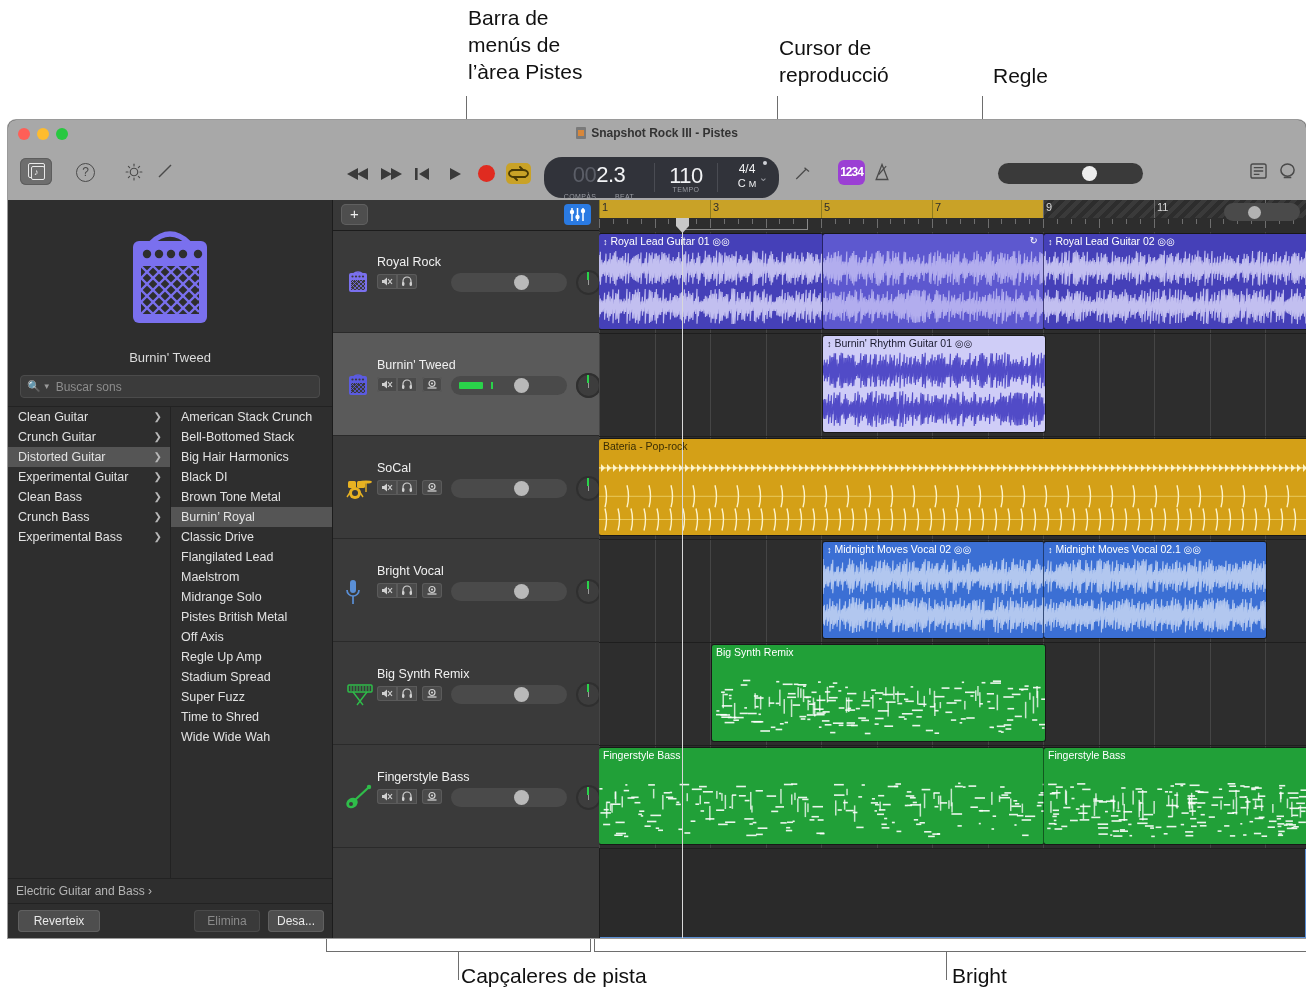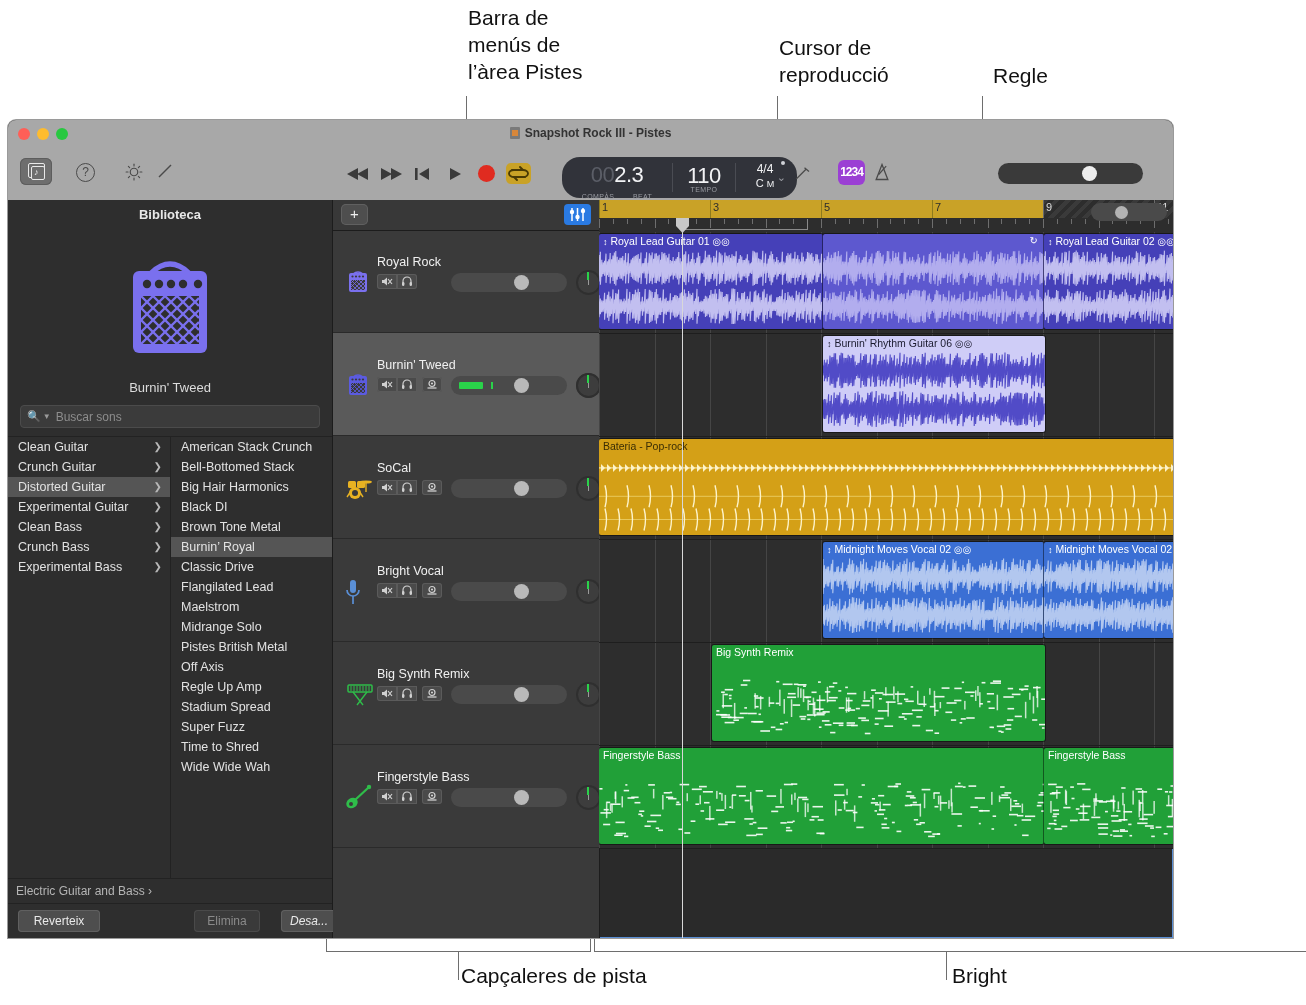--- a/index.html
+++ b/index.html
@@ -7,21 +7,21 @@
     width:1306px;height:1005px;background:#ffffff;
     font-family:"Liberation Sans","DejaVu Sans",sans-serif;
     overflow:hidden;position:relative;
   }
   
   .callout{position:absolute;color:#111;font-size:21px;line-height:27px;white-space:pre-line;}
   .leader{position:absolute;background:#6e6e6e;width:1px;}
   .leader-h{position:absolute;background:#6e6e6e;height:1px;}
 
   
-  #window{position:absolute;left:8px;top:120px;width:1165px;height:818px;
+  #window{position:absolute;left:8px;top:120px;width:1298px;height:818px;
     background:#2a2a2a;border-radius:8px 8px 0 0;overflow:hidden;
     box-shadow:0 0 0 1px #9a9a9a;}
 
   
   #titlebar{height:80px;background:#a8a8a8;position:relative;}
   .traffic{position:absolute;top:8px;width:12px;height:12px;border-radius:50%;}
   .tl-red{left:10px;background:#ff5f57;}
   .tl-yellow{left:29px;background:#febc2e;}
   .tl-green{left:48px;background:#28c840;}
   #wintitle{position:absolute;left:0;right:0;top:6px;text-align:center;
@@ -43,21 +43,21 @@
   .sun{position:absolute;left:117px;top:9px;width:18px;height:18px;}
   .pencil{position:absolute;left:148px;top:8px;width:18px;height:18px;}
 
   .transport{position:absolute;top:10px;}
   .tpico{fill:#3a3a3a;}
   .recbtn{position:absolute;left:470px;top:11px;width:17px;height:17px;border-radius:50%;background:#e02b20;}
   .cyclebtn{position:absolute;left:498px;top:9px;width:25px;height:21px;border-radius:5px;background:#c9a227;}
 
   
   #lcd{position:absolute;left:536px;top:3px;width:235px;height:41px;background:#31333a;border-radius:18px;
-    display:flex;align-items:stretch;margin-left:18px;}
+    display:flex;align-items:stretch;}
   #lcd .cell{position:relative;flex:0 0 auto;}
   #lcd .sep{width:1px;background:#4a4c53;margin:6px 0;}
   .lcd-main{font-size:22px;color:#f2f3f5;letter-spacing:-0.5px;}
   .lcd-dim{color:#5b5e67;}
   .lcd-sub{font-size:7px;color:#9a9ca3;letter-spacing:.4px;}
 
   .sig-cell{width:58px;text-align:center;position:relative;}
   .sig-top{font-size:12px;color:#f2f3f5;margin-top:5px;}
   .sig-bot{font-size:11px;color:#f2f3f5;margin-top:1px;}
   .sig-dot{position:absolute;right:9px;top:4px;width:4px;height:4px;border-radius:50%;background:#cfd1d6;}
@@ -94,21 +94,21 @@
   .libitem{height:20px;line-height:20px;font-size:12.5px;color:#e2e2e2;padding-left:10px;
     display:flex;align-items:center;justify-content:space-between;padding-right:8px;}
   .libitem.sel{background:#555555;}
   .libitem .arr{color:#b9b9b9;font-size:10px;}
   #libpath{height:24px;line-height:24px;font-size:12px;color:#b5b5b5;padding-left:8px;border-top:1px solid #222;}
   #libbtns{height:34px;border-top:1px solid #222;position:relative;}
   .lbtn{position:absolute;top:6px;height:22px;border-radius:4px;background:#4e4e4e;color:#e9e9e9;
     font-size:12px;line-height:22px;text-align:center;box-shadow:inset 0 0 0 1px #606060;}
   #btn-rev{left:10px;width:82px;}
   #btn-del{left:186px;width:66px;background:#3a3a3a;color:#8a8a8a;box-shadow:inset 0 0 0 1px #4a4a4a;}
-  #btn-save{left:273px;width:56px;font-style:italic;}
+  #btn-save{left:260px;width:56px;}
 
   
   #tracksarea{flex:1;position:relative;background:#2a2a2a;
     box-shadow:inset 0 0 0 1px #5a8fd6;}
   #theaders{position:absolute;left:0;top:0;width:266px;bottom:0;background:#3a3a3a;
     border-right:1px solid #1c1c1c;}
   #tmenubar{height:30px;background:#383838;position:relative;border-bottom:1px solid #1c1c1c;}
   #addtrack{position:absolute;left:8px;top:4px;width:27px;height:21px;border-radius:5px;background:#4e4e4e;
     box-shadow:inset 0 0 0 1px #606060;color:#eee;font-size:15px;text-align:center;line-height:20px;}
   #mixbtn{position:absolute;right:8px;top:4px;width:27px;height:21px;border-radius:4px;background:#2a7ae2;}
@@ -286,21 +286,20 @@
       <svg class="loopbtn" viewBox="0 0 18 18">
         <ellipse cx="9" cy="8" rx="7" ry="6.5" fill="none" stroke="#4a4a4a" stroke-width="1.6"></ellipse>
         <line x1="5" y1="16" x2="13" y2="16" stroke="#4a4a4a" stroke-width="1.6"></line>
       </svg>
     </div>
   </div>
 
   <div id="body">
 
     <div id="library">
-      <div id="libheader">Biblioteca</div>
       <div id="libart">
         <svg width="102" height="108" viewBox="0 0 102 108">
           <path d="M32 22 q19 -18 38 0" fill="none" stroke="#7a70ee" stroke-width="5"></path>
           <rect x="14" y="20" width="74" height="82" rx="6" fill="#7a70ee"></rect>
           <circle cx="28" cy="33" r="4.2" fill="#2e2e2e"></circle>
             <circle cx="40" cy="33" r="4.2" fill="#2e2e2e"></circle>
           <circle cx="52" cy="33" r="4.2" fill="#2e2e2e"></circle>
             <circle cx="64" cy="33" r="4.2" fill="#2e2e2e"></circle>
           <circle cx="79" cy="33" r="4.2" fill="#2e2e2e"></circle>
           <rect x="22" y="45" width="58" height="48" fill="#2e2e2e"></rect>
@@ -885,21 +884,21 @@
                 </svg></div>
             </div>
             <div class="region" style="left: 445px; width: 266px; top: 2px; height: 95px; background: rgb(69, 64, 184);">
               <div class="rname" style="color:#ffffff;"><span style="font-size:9px;">↕</span> <span>Royal Lead Guitar 02</span> <span style="font-size:10px;">◎◎</span></div>
               <div class="rwave"><svg width="266" height="81" viewBox="0 0 266 81" preserveAspectRatio="none">
                   <path d="M0 20.25 L0 8.117802083333334 L0 32.38219791666667 L1.4 3.1828697916666684 L1.4 37.31713020833333 L2.8 12.152625 L2.8 28.347375 L4.199999999999999 15.515817708333334 L4.199999999999999 24.984182291666666 L5.6 9.106197916666668 L5.6 31.393802083333334 L7 14.497515625 L7 26.002484375 L8.4 13.663520833333333 L8.4 26.836479166666667 L9.8 8.377963541666666 L9.8 32.12203645833333 L11.200000000000001 3.879593749999998 L11.200000000000001 36.62040625 L12.600000000000001 10.357161458333334 L12.600000000000001 30.142838541666666 L14.000000000000002 8.794416666666667 L14.000000000000002 31.705583333333333 L15.400000000000002 14.825109375 L15.400000000000002 25.674890625 L16.8 13.392989583333334 L16.8 27.107010416666668 L18.2 4.786807291666667 L18.2 35.71319270833333 L19.599999999999998 15.0353125 L19.599999999999998 25.4646875 L20.999999999999996 3.837255208333332 L20.999999999999996 36.66274479166667 L22.399999999999995 4.151385416666667 L22.399999999999995 36.34861458333333 L23.799999999999994 12.306453125 L23.799999999999994 28.193546875 L25.199999999999992 2.851208333333336 L25.199999999999992 37.64879166666667 L26.59999999999999 14.684401041666666 L26.59999999999999 25.815598958333332 L27.99999999999999 14.43478125 L27.99999999999999 26.06521875 L29.399999999999988 4.866098958333334 L29.399999999999988 35.63390104166667 L30.799999999999986 4.087104166666666 L30.799999999999986 36.41289583333334 L32.19999999999999 2.4865468749999984 L32.19999999999999 38.013453125 L33.59999999999999 4.313177083333333 L33.59999999999999 36.18682291666667 L34.999999999999986 6.885744791666667 L34.999999999999986 33.61425520833333 L36.399999999999984 10.988000000000001 L36.399999999999984 29.512 L37.79999999999998 8.988692708333332 L37.79999999999998 31.511307291666668 L39.19999999999998 4.146572916666667 L39.19999999999998 36.35342708333333 L40.59999999999998 7.640390625 L40.59999999999998 32.859609375 L41.99999999999998 13.323895833333333 L41.99999999999998 27.17610416666667 L43.39999999999998 3.665838541666666 L43.39999999999998 36.834161458333334 L44.799999999999976 13.604968750000001 L44.799999999999976 26.89503125 L46.199999999999974 11.750036458333334 L46.199999999999974 28.749963541666666 L47.59999999999997 13.239791666666665 L47.59999999999997 27.260208333333335 L48.99999999999997 9.947984375 L48.99999999999997 30.552015625 L50.39999999999997 12.063364583333334 L50.39999999999997 28.436635416666668 L51.79999999999997 13.934682291666668 L51.79999999999997 26.565317708333332 L53.19999999999997 4.4656875 L53.19999999999997 36.0343125 L54.599999999999966 8.695130208333332 L54.599999999999966 31.80486979166667 L55.999999999999964 13.546760416666668 L55.999999999999964 26.953239583333332 L57.39999999999996 4.954328125000002 L57.39999999999996 35.545671875 L58.79999999999996 9.441583333333332 L58.79999999999996 31.058416666666666 L60.19999999999996 6.507276041666666 L60.19999999999996 33.992723958333336 L61.59999999999996 5.8451562500000005 L61.59999999999996 34.65484375 L62.99999999999996 8.733973958333333 L62.99999999999996 31.766026041666667 L64.39999999999996 13.977479166666667 L64.39999999999996 26.52252083333333 L65.79999999999997 14.934421874999998 L65.79999999999997 25.565578125000002 L67.19999999999997 14.368552083333334 L67.19999999999997 26.131447916666666 L68.59999999999998 3.6586197916666663 L68.59999999999998 36.841380208333334 L69.99999999999999 13.288374999999998 L69.99999999999999 27.211625 L71.39999999999999 7.411567708333333 L71.39999999999999 33.08843229166666 L72.8 10.076947916666668 L72.8 30.42305208333333 L74.2 8.703265625 L74.2 31.796734375 L75.60000000000001 9.024270833333333 L75.60000000000001 31.475729166666667 L77.00000000000001 14.298713541666665 L77.00000000000001 26.201286458333335 L78.40000000000002 8.97534375 L78.40000000000002 31.52465625 L79.80000000000003 13.637911458333333 L79.80000000000003 26.862088541666665 L81.20000000000003 10.755166666666666 L81.20000000000003 29.744833333333332 L82.60000000000004 8.535859375 L82.60000000000004 31.964140625 L84.00000000000004 15.683739583333335 L84.00000000000004 24.816260416666665 L85.40000000000005 7.242557291666667 L85.40000000000005 33.25744270833333 L86.80000000000005 15.1810625 L86.80000000000005 25.3189375 L88.20000000000006 9.593005208333334 L88.20000000000006 30.906994791666666 L89.60000000000007 11.557135416666666 L89.60000000000007 28.942864583333332 L91.00000000000007 9.977203124999999 L91.00000000000007 30.522796875 L92.40000000000008 3.1619583333333345 L92.40000000000008 37.33804166666667 L93.80000000000008 4.765151041666666 L93.80000000000008 35.73484895833333 L95.20000000000009 14.085531249999999 L95.20000000000009 26.41446875 L96.6000000000001 4.186848958333332 L96.6000000000001 36.31315104166667 L98.0000000000001 8.027854166666666 L98.0000000000001 32.472145833333336 L99.4000000000001 8.572296875 L99.4000000000001 31.927703125 L100.80000000000011 7.098927083333333 L100.80000000000011 33.401072916666664 L102.20000000000012 15.776494791666668 L102.20000000000012 24.723505208333332 L103.60000000000012 14.598749999999999 L103.60000000000012 25.90125 L105.00000000000013 6.329442708333334 L105.00000000000013 34.17055729166667 L106.40000000000013 9.077322916666667 L106.40000000000013 31.422677083333333 L107.80000000000014 13.231140624999998 L107.80000000000014 27.268859375 L109.20000000000014 9.674645833333331 L109.20000000000014 30.82535416666667 L110.60000000000015 9.091588541666667 L110.60000000000015 31.408411458333333 L112.00000000000016 12.265718749999998 L112.00000000000016 28.234281250000002 L113.40000000000016 11.565786458333333 L113.40000000000016 28.934213541666665 L114.80000000000017 10.250541666666669 L114.80000000000017 30.24945833333333 L116.20000000000017 6.1337343749999995 L116.20000000000017 34.366265625 L117.60000000000018 6.434114583333335 L117.60000000000018 34.06588541666667 L119.00000000000018 6.985432291666667 L119.00000000000018 33.51456770833333 L120.40000000000019 2.6314375000000005 L120.40000000000019 37.868562499999996 L121.8000000000002 15.440880208333333 L121.8000000000002 25.059119791666667 L123.2000000000002 7.092510416666666 L123.2000000000002 33.40748958333333 L124.60000000000021 9.555078125 L124.60000000000021 30.944921875 L126.00000000000021 6.287333333333333 L126.00000000000021 34.212666666666664 L127.40000000000022 5.003026041666665 L127.40000000000022 35.496973958333335 L128.8000000000002 7.9709062500000005 L128.8000000000002 32.52909375 L130.20000000000022 13.499723958333334 L130.20000000000022 27.000276041666666 L131.60000000000022 8.513229166666667 L131.60000000000022 31.98677083333333 L133.00000000000023 5.675171874999997 L133.00000000000023 34.824828125 L134.40000000000023 4.779302083333333 L134.40000000000023 35.720697916666666 L135.80000000000024 12.054369791666666 L135.80000000000024 28.445630208333334 L137.20000000000024 10.464125 L137.20000000000024 30.035875 L138.60000000000025 14.652317708333333 L138.60000000000025 25.847682291666665 L140.00000000000026 10.057697916666667 L140.00000000000026 30.44230208333333 L141.40000000000026 3.4040156249999995 L141.40000000000026 37.095984375 L142.80000000000027 10.820020833333334 L142.80000000000027 29.679979166666666 L144.20000000000027 10.319463541666668 L144.20000000000027 30.180536458333332 L145.60000000000028 5.65609375 L145.60000000000028 34.84390625 L147.00000000000028 14.443661458333333 L147.00000000000028 26.05633854166667 L148.4000000000003 7.2709166666666665 L148.4000000000003 33.229083333333335 L149.8000000000003 11.651609375 L149.8000000000003 28.848390625 L151.2000000000003 6.589489583333334 L151.2000000000003 33.91051041666667 L152.6000000000003 8.708307291666666 L152.6000000000003 31.791692708333336 L154.0000000000003 2.4568125000000016 L154.0000000000003 38.0431875 L155.40000000000032 8.418755208333334 L155.40000000000032 32.08124479166666 L156.80000000000032 9.062885416666669 L156.80000000000032 31.437114583333333 L158.20000000000033 12.597953125 L158.20000000000033 27.902046875 L159.60000000000034 14.362708333333334 L159.60000000000034 26.137291666666666 L161.00000000000034 2.765901041666666 L161.00000000000034 37.734098958333334 L162.40000000000035 9.77628125 L162.40000000000035 30.72371875 L163.80000000000035 5.487598958333335 L163.80000000000035 35.012401041666664 L165.20000000000036 10.978604166666665 L165.20000000000036 29.521395833333337 L166.60000000000036 15.153046875 L166.60000000000036 25.346953125 L168.00000000000037 2.9546770833333333 L168.00000000000037 37.54532291666666 L169.40000000000038 14.767244791666666 L169.40000000000038 25.732755208333334 L170.80000000000038 9.794500000000001 L170.80000000000038 30.7055 L172.2000000000004 14.560192708333332 L172.2000000000004 25.939807291666668 L173.6000000000004 8.563072916666666 L173.6000000000004 31.936927083333334 L175.0000000000004 14.861890625000001 L175.0000000000004 25.638109375 L176.4000000000004 8.005395833333333 L176.4000000000004 32.49460416666667 L177.8000000000004 13.527338541666666 L177.8000000000004 26.972661458333334 L179.20000000000041 11.421468749999999 L179.20000000000041 29.07853125 L180.60000000000042 4.451536458333335 L180.60000000000042 36.04846354166666 L182.00000000000043 10.726291666666667 L182.00000000000043 29.77370833333333 L183.40000000000043 7.269484374999999 L183.40000000000043 33.230515625 L184.80000000000044 11.694864583333334 L184.80000000000044 28.805135416666666 L186.20000000000044 7.956182291666666 L186.20000000000044 32.543817708333336 L187.60000000000045 10.202187499999999 L187.60000000000045 30.2978125 L189.00000000000045 10.801630208333332 L189.00000000000045 29.698369791666668 L190.40000000000046 13.013260416666665 L190.40000000000046 27.486739583333335 L191.80000000000047 14.650828125 L191.80000000000047 25.849171875 L193.20000000000047 9.568083333333334 L193.20000000000047 30.931916666666666 L194.60000000000048 6.963776041666668 L194.60000000000048 33.53622395833333 L196.00000000000048 15.04665625 L196.00000000000048 25.453343750000002 L197.4000000000005 15.790473958333333 L197.4000000000005 24.709526041666667 L198.8000000000005 10.968979166666665 L198.8000000000005 29.531020833333336 L200.2000000000005 5.820921875 L200.2000000000005 34.679078125000004 L201.6000000000005 10.535052083333332 L201.6000000000005 29.964947916666667 L203.0000000000005 6.095119791666665 L203.0000000000005 34.40488020833334 L204.40000000000052 8.134875 L204.40000000000052 32.365125 L205.80000000000052 14.963067708333334 L205.80000000000052 25.536932291666666 L207.20000000000053 13.503447916666666 L207.20000000000053 26.996552083333334 L208.60000000000053 3.054765624999998 L208.60000000000053 37.445234375 L210.00000000000054 10.140770833333333 L210.00000000000054 30.359229166666665 L211.40000000000055 14.260213541666666 L211.40000000000055 26.239786458333334 L212.80000000000055 11.74184375 L212.80000000000055 28.75815625 L214.20000000000056 3.864411458333336 L214.20000000000056 36.635588541666664 L215.60000000000056 2.796666666666667 L215.60000000000056 37.70333333333333 L217.00000000000057 15.262359374999999 L217.00000000000057 25.237640625 L218.40000000000057 3.930239583333332 L218.40000000000057 36.56976041666667 L219.80000000000058 13.639057291666667 L219.80000000000058 26.860942708333333 L221.20000000000059 8.0475625 L221.20000000000059 32.4524375 L222.6000000000006 4.769505208333335 L222.6000000000006 35.730494791666665 L224.0000000000006 14.488635416666668 L224.0000000000006 26.011364583333332 L225.4000000000006 11.258703125000002 L225.4000000000006 29.241296874999996 L226.8000000000006 14.178458333333333 L226.8000000000006 26.32154166666667 L228.2000000000006 13.141651041666666 L228.2000000000006 27.358348958333334 L229.60000000000062 5.962031250000001 L229.60000000000062 34.53796875 L231.00000000000063 13.223348958333332 L231.00000000000063 27.276651041666668 L232.40000000000063 4.029354166666664 L232.40000000000063 36.470645833333336 L233.80000000000064 13.318796875 L233.80000000000064 27.181203125 L235.20000000000064 9.700427083333333 L235.20000000000064 30.79957291666667 L236.60000000000065 8.312994791666666 L236.60000000000065 32.18700520833333 L238.00000000000065 14.39525 L238.00000000000065 26.10475 L239.40000000000066 11.405942708333333 L239.40000000000066 29.094057291666665 L240.80000000000067 7.058822916666667 L240.80000000000067 33.44117708333333 L242.20000000000067 3.622640624999999 L242.20000000000067 36.877359375 L243.60000000000068 12.771145833333334 L243.60000000000068 27.728854166666665 L245.00000000000068 8.063088541666668 L245.00000000000068 32.436911458333334 L246.4000000000007 15.52721875 L246.4000000000007 24.97278125 L247.8000000000007 8.227286458333333 L247.8000000000007 32.27271354166667 L249.2000000000007 5.757041666666668 L249.2000000000007 34.742958333333334 L250.6000000000007 4.445234375 L250.6000000000007 36.054765625 L252.0000000000007 5.570614583333333 L252.0000000000007 34.92938541666667 L253.40000000000072 7.9369322916666665 L253.40000000000072 32.563067708333335 L254.80000000000072 4.902937500000002 L254.80000000000072 35.5970625 L256.2000000000007 12.597380208333334 L256.2000000000007 27.902619791666666 L257.6000000000007 9.034010416666666 L257.6000000000007 31.465989583333332 L259.0000000000007 11.331578125 L259.0000000000007 29.168421875 L260.40000000000066 10.373833333333335 L260.40000000000066 30.126166666666663 L261.80000000000064 3.4795260416666665 L261.80000000000064 37.02047395833333 L263.2000000000006 4.79740625 L263.2000000000006 35.70259375 L264.6000000000006 6.6962239583333325 L264.6000000000006 33.803776041666666" stroke="#c9c6f2" stroke-width="1.1" fill="none" opacity="0.95"></path>
                   <path d="M0 58.32 L0 50.504729166666664 L0 66.13527083333334 L1.4 44.531671875 L1.4 72.108328125 L2.8 47.43080208333333 L2.8 69.20919791666667 L4.199999999999999 41.67086979166667 L4.199999999999999 74.96913020833333 L5.6 48.825625 L5.6 67.814375 L7 50.86881770833333 L7 65.77118229166666 L8.4 49.57419791666666 L8.4 67.06580208333334 L9.8 50.180515625 L9.8 66.459484375 L11.200000000000001 49.511520833333336 L11.200000000000001 67.12847916666666 L12.600000000000001 41.91596354166667 L12.600000000000001 74.72403645833333 L14.000000000000002 43.02759375 L14.000000000000002 73.61240624999999 L15.400000000000002 51.15516145833333 L15.400000000000002 65.48483854166666 L16.8 53.22241666666667 L16.8 63.41758333333333 L18.2 48.528109375 L18.2 68.111890625 L19.599999999999998 50.23098958333333 L19.599999999999998 66.40901041666666 L20.999999999999996 51.19480729166666 L20.999999999999996 65.44519270833334 L22.399999999999995 47.7483125 L22.399999999999995 68.8916875 L23.799999999999994 41.17025520833333 L23.799999999999994 75.46974479166667 L25.199999999999992 43.629385416666665 L25.199999999999992 73.01061458333334 L26.59999999999999 48.484453125 L26.59999999999999 68.155546875 L27.99999999999999 45.13420833333333 L27.99999999999999 71.50579166666667 L29.399999999999988 51.68740104166667 L29.399999999999988 64.95259895833334 L30.799999999999986 45.16778125 L30.799999999999986 71.47221875 L32.19999999999999 43.18909895833333 L32.19999999999999 73.45090104166667 L33.59999999999999 43.07010416666667 L33.59999999999999 73.56989583333333 L34.999999999999986 45.594546875 L34.999999999999986 71.045453125 L36.399999999999984 43.131177083333334 L36.399999999999984 73.50882291666667 L37.79999999999998 52.30374479166667 L37.79999999999998 64.33625520833334 L39.19999999999998 44.196000000000005 L39.19999999999998 72.444 L40.59999999999998 52.75669270833333 L40.59999999999998 63.88330729166667 L41.99999999999998 47.08957291666667 L41.99999999999998 69.55042708333333 L43.39999999999998 48.768390625 L43.39999999999998 67.871609375 L44.799999999999976 53.13189583333333 L44.799999999999976 63.50810416666667 L46.199999999999974 48.58883854166667 L46.199999999999974 68.05116145833333 L47.59999999999997 53.74296875 L47.59999999999997 62.89703125 L48.99999999999997 52.05303645833333 L48.99999999999997 64.58696354166666 L50.39999999999997 51.232791666666664 L50.39999999999997 65.40720833333333 L51.79999999999997 53.550984375 L51.79999999999997 63.089015625 L53.19999999999997 43.95136458333333 L53.19999999999997 72.68863541666667 L54.599999999999966 49.45268229166667 L54.599999999999966 67.18731770833334 L55.999999999999964 42.6236875 L55.999999999999964 74.0163125 L57.39999999999996 49.98813020833333 L57.39999999999996 66.65186979166667 L58.79999999999996 51.04476041666667 L58.79999999999996 65.59523958333334 L60.19999999999996 42.122328124999996 L60.19999999999996 74.517671875 L61.59999999999996 51.22958333333334 L61.59999999999996 65.41041666666666 L62.99999999999996 50.440276041666664 L62.99999999999996 66.19972395833334 L64.39999999999996 46.47815625 L64.39999999999996 70.16184375 L65.79999999999997 42.106973958333334 L65.79999999999997 74.53302604166666 L67.19999999999997 42.07047916666667 L67.19999999999997 74.56952083333333 L68.59999999999998 50.122421875 L68.59999999999998 66.517578125 L69.99999999999999 43.78155208333333 L69.99999999999999 72.85844791666666 L71.39999999999999 47.09661979166667 L71.39999999999999 69.54338020833333 L72.8 47.486375 L72.8 69.153625 L74.2 50.68456770833333 L74.2 65.95543229166667 L75.60000000000001 46.584947916666664 L75.60000000000001 70.05505208333334 L77.00000000000001 46.366265625 L77.00000000000001 70.273734375 L78.40000000000002 43.88227083333334 L78.40000000000002 72.75772916666666 L79.80000000000003 48.331713541666666 L79.80000000000003 68.30828645833333 L81.20000000000003 41.19334375 L81.20000000000003 75.44665625 L82.60000000000004 44.53591145833333 L82.60000000000004 72.10408854166667 L84.00000000000004 46.768166666666666 L84.00000000000004 69.87183333333333 L85.40000000000005 53.128859375 L85.40000000000005 63.511140625 L86.80000000000005 47.076739583333335 L86.80000000000005 69.56326041666667 L88.20000000000006 49.690557291666664 L88.20000000000006 66.94944270833334 L89.60000000000007 49.8740625 L89.60000000000007 66.7659375 L91.00000000000007 45.936005208333334 L91.00000000000007 70.70399479166667 L92.40000000000008 51.53013541666667 L92.40000000000008 65.10986458333333 L93.80000000000008 52.590203125 L93.80000000000008 64.049796875 L95.20000000000009 48.909958333333336 L95.20000000000009 67.73004166666666 L96.6000000000001 46.718151041666665 L96.6000000000001 69.92184895833333 L98.0000000000001 42.34353125 L98.0000000000001 74.29646875 L99.4000000000001 50.42984895833333 L99.4000000000001 66.21015104166666 L100.80000000000011 43.05085416666667 L100.80000000000011 73.58914583333333 L102.20000000000012 53.660296875 L102.20000000000012 62.979703125 L103.60000000000012 44.92692708333333 L103.60000000000012 71.71307291666666 L105.00000000000013 48.324494791666666 L105.00000000000013 68.31550520833333 L106.40000000000013 40.87675 L106.40000000000013 75.76325 L107.80000000000014 53.562442708333336 L107.80000000000014 63.077557291666665 L109.20000000000014 43.605322916666665 L109.20000000000014 73.03467708333334 L110.60000000000015 51.884140625 L110.60000000000015 64.755859375 L112.00000000000016 44.03764583333333 L112.00000000000016 72.60235416666667 L113.40000000000016 50.05458854166667 L113.40000000000016 66.58541145833334 L114.80000000000017 41.018718750000005 L114.80000000000017 75.62128125 L116.20000000000017 50.87878645833334 L116.20000000000017 65.76121354166666 L117.60000000000018 48.73854166666667 L117.60000000000018 67.90145833333334 L119.00000000000018 42.806734375000005 L119.00000000000018 73.833265625 L120.40000000000019 41.787114583333334 L120.40000000000019 74.85288541666667 L121.8000000000002 47.453432291666665 L121.8000000000002 69.18656770833333 L123.2000000000002 51.6794375 L123.2000000000002 64.9605625 L124.60000000000021 51.28888020833333 L124.60000000000021 65.35111979166666 L126.00000000000021 40.63051041666667 L126.00000000000021 76.00948958333333 L127.40000000000022 48.703078125 L127.40000000000022 67.936921875 L128.8000000000002 47.08533333333334 L128.8000000000002 69.55466666666666 L130.20000000000022 49.43102604166667 L130.20000000000022 67.20897395833333 L131.60000000000022 41.67390625 L131.60000000000022 74.96609375 L133.00000000000023 50.337723958333335 L133.00000000000023 66.30227604166667 L134.40000000000023 41.55622916666667 L134.40000000000023 75.08377083333333 L135.80000000000024 51.753171875 L135.80000000000024 64.886828125 L137.20000000000024 42.11230208333333 L137.20000000000024 74.52769791666667 L138.60000000000025 51.53236979166667 L138.60000000000025 65.10763020833333 L140.00000000000026 46.642125 L140.00000000000026 69.997875 L141.40000000000026 43.570317708333334 L141.40000000000026 73.06968229166667 L142.80000000000027 47.06069791666667 L142.80000000000027 69.57930208333333 L144.20000000000027 47.502015625 L144.20000000000027 69.137984375 L145.60000000000028 49.14302083333334 L145.60000000000028 67.49697916666666 L147.00000000000028 49.30246354166667 L147.00000000000028 67.33753645833333 L148.4000000000003 48.76409375 L148.4000000000003 67.87590625 L149.8000000000003 53.261661458333336 L149.8000000000003 63.378338541666665 L151.2000000000003 52.68891666666667 L151.2000000000003 63.95108333333333 L152.6000000000003 44.859609375 L152.6000000000003 71.780390625 L154.0000000000003 50.35748958333333 L154.0000000000003 66.28251041666667 L155.40000000000032 51.65130729166667 L155.40000000000032 64.98869270833333 L156.80000000000032 43.5848125 L156.80000000000032 73.0551875 L158.20000000000033 48.22675520833334 L158.20000000000033 68.41324479166667 L159.60000000000034 40.62088541666667 L159.60000000000034 76.01911458333333 L161.00000000000034 52.735953125 L161.00000000000034 63.904046875 L162.40000000000035 41.30070833333333 L162.40000000000035 75.33929166666667 L163.80000000000035 40.75890104166667 L163.80000000000035 75.88109895833333 L165.20000000000036 53.37928125 L165.20000000000036 63.26071875 L166.60000000000036 50.74059895833334 L166.60000000000036 65.89940104166666 L168.00000000000037 46.49660416666667 L168.00000000000037 70.14339583333333 L169.40000000000038 53.311046875 L169.40000000000038 63.328953125 L170.80000000000038 44.24767708333333 L170.80000000000038 72.39232291666667 L172.2000000000004 52.26524479166667 L172.2000000000004 64.37475520833334 L173.6000000000004 46.9625 L173.6000000000004 69.67750000000001 L175.0000000000004 42.983192708333334 L175.0000000000004 73.65680729166667 L176.4000000000004 52.49607291666667 L176.4000000000004 64.14392708333334 L177.8000000000004 42.129890625 L177.8000000000004 74.510109375 L179.20000000000041 41.37839583333333 L179.20000000000041 75.26160416666667 L180.60000000000042 41.62033854166667 L180.60000000000042 75.01966145833333 L182.00000000000043 46.60946875 L182.00000000000043 70.03053125 L183.40000000000043 47.229536458333335 L183.40000000000043 69.41046354166667 L184.80000000000044 40.79929166666666 L184.80000000000044 75.84070833333334 L186.20000000000044 41.467484375 L186.20000000000044 75.172515625 L187.60000000000045 41.60286458333333 L187.60000000000045 75.03713541666667 L189.00000000000045 44.46418229166667 L189.00000000000045 72.17581770833334 L190.40000000000046 47.865187500000005 L190.40000000000046 68.7748125 L191.80000000000047 45.65963020833333 L191.80000000000047 70.98036979166667 L193.20000000000047 47.04626041666667 L193.20000000000047 69.59373958333333 L194.60000000000048 46.868828125 L194.60000000000048 69.771171875 L196.00000000000048 53.83108333333333 L196.00000000000048 62.80891666666667 L197.4000000000005 42.97677604166667 L197.4000000000005 73.66322395833333 L198.8000000000005 46.27465625 L198.8000000000005 70.36534375 L200.2000000000005 47.18347395833334 L200.2000000000005 69.45652604166666 L201.6000000000005 53.416979166666664 L201.6000000000005 63.22302083333334 L203.0000000000005 40.513921875 L203.0000000000005 76.12607812499999 L204.40000000000052 46.87805208333334 L204.40000000000052 69.76194791666667 L205.80000000000052 46.06811979166667 L205.80000000000052 70.57188020833334 L207.20000000000053 50.747875 L207.20000000000053 65.892125 L208.60000000000053 47.34606770833334 L208.60000000000053 69.29393229166666 L210.00000000000054 42.09144791666667 L210.00000000000054 74.54855208333333 L211.40000000000055 44.677765625 L211.40000000000055 71.962234375 L212.80000000000055 43.018770833333335 L212.80000000000055 73.62122916666667 L214.20000000000056 49.28321354166667 L214.20000000000056 67.35678645833333 L215.60000000000056 43.46484375 L215.60000000000056 73.17515625 L217.00000000000057 41.69241145833333 L217.00000000000057 74.94758854166668 L218.40000000000057 48.709666666666664 L218.40000000000057 67.93033333333334 L219.80000000000058 41.540359375 L219.80000000000058 75.099640625 L221.20000000000059 51.163239583333336 L221.20000000000059 65.47676041666666 L222.6000000000006 48.167057291666666 L222.6000000000006 68.47294270833333 L224.0000000000006 46.700562500000004 L224.0000000000006 69.9394375 L225.4000000000006 52.49750520833334 L225.4000000000006 64.14249479166666 L226.8000000000006 42.08663541666667 L226.8000000000006 74.55336458333333 L228.2000000000006 53.376703125 L228.2000000000006 63.263296875 L229.60000000000062 53.491458333333334 L229.60000000000062 63.14854166666667 L231.00000000000063 51.62965104166667 L231.00000000000063 65.01034895833334 L232.40000000000063 42.63503125 L232.40000000000063 74.00496875 L233.80000000000064 48.576348958333334 L233.80000000000064 68.06365104166667 L235.20000000000064 44.49735416666667 L235.20000000000064 72.14264583333333 L236.60000000000065 49.001796875 L236.60000000000065 67.638203125 L238.00000000000065 45.54842708333334 L238.00000000000065 71.09157291666666 L239.40000000000066 41.850994791666665 L239.40000000000066 74.78900520833334 L240.80000000000067 53.54325 L240.80000000000067 63.09675 L242.20000000000067 52.20394270833334 L242.20000000000067 64.43605729166667 L243.60000000000068 51.48682291666667 L243.60000000000068 65.15317708333333 L245.00000000000068 50.690640625 L245.00000000000068 65.949359375 L246.4000000000007 49.609145833333336 L246.4000000000007 67.03085416666667 L247.8000000000007 41.106088541666665 L247.8000000000007 75.53391145833334 L249.2000000000007 48.24021875 L249.2000000000007 68.39978125 L250.6000000000007 45.56028645833334 L250.6000000000007 71.07971354166666 L252.0000000000007 45.23504166666667 L252.0000000000007 71.40495833333333 L253.40000000000072 40.623234374999996 L253.40000000000072 76.016765625 L254.80000000000072 47.85361458333333 L254.80000000000072 68.78638541666666 L256.2000000000007 44.939932291666665 L256.2000000000007 71.70006770833334 L257.6000000000007 49.0009375 L257.6000000000007 67.6390625 L259.0000000000007 50.920380208333334 L259.0000000000007 65.71961979166667 L260.40000000000066 48.017010416666665 L260.40000000000066 68.62298958333334 L261.80000000000064 41.074578125 L261.80000000000064 75.565421875 L263.2000000000006 49.191833333333335 L263.2000000000006 67.44816666666667 L264.6000000000006 48.897526041666666 L264.6000000000006 67.74247395833333" stroke="#c9c6f2" stroke-width="1.1" fill="none" opacity="0.95"></path>
                 </svg></div>
             </div>
             <div class="region" style="left: 224px; width: 222px; top: 104px; height: 96px; background: rgb(207, 205, 247);">
-              <div class="rname" style="color:#1a1a2e;"><span style="font-size:9px;">↕</span> <span>Burnin' Rhythm Guitar 06</span> <span style="font-size:10px;">◎◎</span></div>
+              <div class="rname" style="color:#1a1a2e;"><span style="font-size:9px;">↕</span> <span>Burnin' Rhythm Guitar 01</span> <span style="font-size:10px;">◎◎</span></div>
               <div class="rwave"><svg width="222" height="82" viewBox="0 0 222 82" preserveAspectRatio="none">
                   <path d="M0 20.5 L0 15.493586805555555 L0 25.506413194444445 L1.4 9.721703189300412 L1.4 31.278296810699587 L2.8 12.472188400205761 L2.8 28.52781159979424 L4.199999999999999 9.5051350308642 L4.199999999999999 31.4948649691358 L5.6 14.141746784979423 L5.6 26.858253215020575 L7 5.627671810699589 L7 35.37232818930041 L8.4 7.3063360339506165 L8.4 33.693663966049385 L9.8 6.942276491769547 L9.8 34.05772350823045 L11.200000000000001 3.324474665637858 L11.200000000000001 37.67552533436214 L12.600000000000001 3.259689814814813 L12.600000000000001 37.74031018518519 L14.000000000000002 9.545792309670784 L14.000000000000002 31.454207690329216 L15.400000000000002 13.455096965020577 L15.400000000000002 27.544903034979423 L16.8 5.257696373456788 L16.8 35.74230362654321 L18.2 2.78479423868313 L18.2 38.21520576131687 L19.599999999999998 3.3220387088477352 L19.599999999999998 37.677961291152265 L20.999999999999996 7.662855709876544 L20.999999999999996 33.337144290123454 L22.399999999999995 8.081782278806585 L22.399999999999995 32.918217721193415 L23.799999999999994 7.87779989711934 L23.799999999999994 33.12220010288066 L25.199999999999992 4.8376678240740745 L25.199999999999992 36.162332175925926 L26.59999999999999 6.269256430041153 L26.59999999999999 34.73074356995885 L27.99999999999999 7.954880529835391 L27.99999999999999 33.04511947016461 L29.399999999999988 4.674632716049384 L29.399999999999988 36.32536728395061 L30.799999999999986 5.23971669238683 L30.799999999999986 35.76028330761317 L32.19999999999999 11.445780606995884 L32.19999999999999 29.554219393004118 L33.59999999999999 15.06625038580247 L33.59999999999999 25.93374961419753 L34.999999999999986 12.88566306584362 L34.999999999999986 28.11433693415638 L36.399999999999984 12.713000128600823 L36.399999999999984 28.286999871399175 L37.79999999999998 3.3150208333333353 L37.79999999999998 37.684979166666665 L39.19999999999998 10.039595550411523 L39.19999999999998 30.960404449588477 L40.59999999999998 6.1190390946502085 L40.59999999999998 34.880960905349795 L41.99999999999998 4.373444058641976 L41.99999999999998 36.62655594135802 L43.39999999999998 4.594014146090533 L43.39999999999998 36.40598585390947 L44.799999999999976 13.086397505144033 L44.799999999999976 27.913602494855965 L46.199999999999974 12.604020061728395 L46.199999999999974 28.395979938271605 L47.59999999999997 4.441418852880663 L47.59999999999997 36.55858114711934 L48.99999999999997 14.447575360082304 L48.99999999999997 26.552424639917696 L50.39999999999997 8.839248842592593 L50.39999999999997 32.160751157407404 L51.79999999999997 3.9443096707818945 L51.79999999999997 37.05569032921811 L53.19999999999997 4.56507265946502 L53.19999999999997 36.43492734053498 L54.599999999999966 14.501630401234568 L54.599999999999966 26.498369598765432 L55.999999999999964 10.995186599794238 L55.999999999999964 30.004813400205762 L57.39999999999996 4.8613894032921845 L57.39999999999996 36.138610596707814 L58.79999999999996 10.423664737654322 L58.79999999999996 30.57633526234568 L60.19999999999996 6.426549639917694 L60.19999999999996 34.573450360082305 L61.59999999999996 9.699025591563787 L61.59999999999996 31.30097440843621 L62.99999999999996 4.497851851851852 L62.99999999999996 36.50214814814815 L64.39999999999996 11.660898791152263 L64.39999999999996 29.339101208847737 L65.79999999999997 13.440481224279836 L65.79999999999997 27.559518775720164 L67.19999999999997 4.616691743827159 L67.19999999999997 36.38330825617284 L68.59999999999998 7.530734053497943 L68.59999999999998 33.469265946502055 L69.99999999999999 10.44825630144033 L69.99999999999999 30.55174369855967 L71.39999999999999 5.1426844135802465 L71.39999999999999 35.85731558641975 L72.8 15.458555426954732 L72.8 25.54144457304527 L74.2 8.614850823045268 L74.2 32.385149176954734 L75.60000000000001 13.96832986111111 L75.60000000000001 27.03167013888889 L77.00000000000001 2.7468629115226335 L77.00000000000001 38.25313708847737 L78.40000000000002 15.83276478909465 L78.40000000000002 25.16723521090535 L79.80000000000003 11.926128086419752 L79.80000000000003 29.07387191358025 L81.20000000000003 4.348156507201647 L81.20000000000003 36.65184349279835 L82.60000000000004 12.934498199588479 L82.60000000000004 28.06550180041152 L84.00000000000004 6.9085790895061745 L84.00000000000004 34.091420910493824 L85.40000000000005 14.62493621399177 L85.40000000000005 26.37506378600823 L86.80000000000005 7.81255105452675 L86.80000000000005 33.18744894547325 L88.20000000000006 6.80818287037037 L88.20000000000006 34.19181712962963 L89.60000000000007 14.409702031893005 L89.60000000000007 26.590297968106995 L91.00000000000007 8.359423353909465 L91.00000000000007 32.64057664609054 L92.40000000000008 5.987439429012344 L92.40000000000008 35.01256057098766 L93.80000000000008 11.59495396090535 L93.80000000000008 29.40504603909465 L95.20000000000009 8.937615097736627 L95.20000000000009 32.062384902263375 L96.6000000000001 12.338848765432097 L96.6000000000001 28.661151234567903 L98.0000000000001 14.073192001028806 L98.0000000000001 26.926807998971192 L99.4000000000001 3.90962628600823 L99.4000000000001 37.09037371399177 L100.80000000000011 6.69491087962963 L100.80000000000011 34.30508912037037 L102.20000000000012 2.6769161522633738 L102.20000000000012 38.323083847736626 L103.60000000000012 14.69795691872428 L103.60000000000012 26.30204308127572 L105.00000000000013 10.478125771604939 L105.00000000000013 30.521874228395063 L106.40000000000013 12.358626414609054 L106.40000000000013 28.641373585390944 L107.80000000000014 8.605106995884773 L107.80000000000014 32.394893004115225 L109.20000000000014 4.520993441358023 L109.20000000000014 36.47900655864198 L110.60000000000015 10.420822788065845 L110.60000000000015 30.579177211934155 L112.00000000000016 7.053576517489711 L112.00000000000016 33.94642348251029 L113.40000000000016 10.246013888888887 L113.40000000000016 30.75398611111111 L114.80000000000017 4.756005272633745 L114.80000000000017 36.24399472736626 L116.20000000000017 4.405865483539095 L116.20000000000017 36.594134516460905 L117.60000000000018 8.48568711419753 L117.60000000000018 32.51431288580247 L119.00000000000018 3.256673868312756 L119.00000000000018 37.74332613168724 L120.40000000000019 8.554473894032922 L120.40000000000019 32.445526105967076 L121.8000000000002 7.132513117283951 L121.8000000000002 33.86748688271605 L123.2000000000002 13.815328575102882 L123.2000000000002 27.184671424897118 L124.60000000000021 13.861901748971194 L124.60000000000021 27.138098251028808 L126.00000000000021 14.078991898148148 L126.00000000000021 26.921008101851854 L127.40000000000022 3.7344693930041153 L127.40000000000022 37.26553060699588 L128.8000000000002 14.69064904835391 L128.8000000000002 26.30935095164609 L130.20000000000022 10.157623456790125 L130.20000000000022 30.842376543209873 L131.60000000000022 7.966596322016462 L131.60000000000022 33.033403677983536 L133.00000000000023 5.40321579218107 L133.00000000000023 35.59678420781893 L134.40000000000023 3.2609077932098742 L134.40000000000023 37.739092206790126 L135.80000000000024 7.344209362139917 L135.80000000000024 33.65579063786008 L137.20000000000024 7.422101980452675 L137.20000000000024 33.57789801954733 L138.60000000000025 14.811344907407406 L138.60000000000025 26.188655092592594 L140.00000000000026 9.759808513374486 L140.00000000000026 31.240191486625513 L141.40000000000026 15.109807613168725 L141.40000000000026 25.890192386831274 L142.80000000000027 12.111434799382716 L142.80000000000027 28.888565200617286 L144.20000000000027 9.575893775720164 L144.20000000000027 31.424106224279836 L145.60000000000028 9.298832690329219 L145.60000000000028 31.70116730967078 L147.00000000000028 3.0536774691358026 L147.00000000000028 37.946322530864194 L148.4000000000003 14.684965149176954 L148.4000000000003 26.315034850823046 L149.8000000000003 11.411677211934155 L149.8000000000003 29.588322788065845 L151.2000000000003 9.060572916666667 L151.2000000000003 31.939427083333335 L152.6000000000003 5.919522633744856 L152.6000000000003 35.080477366255145 L154.0000000000003 15.810841177983539 L154.0000000000003 25.18915882201646 L155.40000000000032 10.964621141975309 L155.40000000000032 30.035378858024693 L156.80000000000032 4.702066229423869 L156.80000000000032 36.29793377057613 L158.20000000000033 3.3288245884773673 L158.20000000000033 37.67117541152263 L159.60000000000034 3.128322145061727 L159.60000000000034 37.87167785493827 L161.00000000000034 5.395095936213991 L161.00000000000034 35.60490406378601 L162.40000000000035 8.918127443415637 L162.40000000000035 32.081872556584365 L163.80000000000035 6.974175925925925 L163.80000000000035 34.02582407407407 L165.20000000000036 15.891111754115226 L165.20000000000036 25.108888245884774 L166.60000000000036 13.411249742798354 L166.60000000000036 27.588750257201646 L168.00000000000037 3.334682484567903 L168.00000000000037 37.66531751543209 L169.40000000000038 3.4926136831275727 L169.40000000000038 37.50738631687243 L170.80000000000038 11.170691486625515 L170.80000000000038 29.829308513374485 L172.2000000000004 13.632341820987655 L172.2000000000004 27.367658179012345 L173.6000000000004 3.152101723251029 L173.6000000000004 37.84789827674897 L175.0000000000004 10.088952674897119 L175.0000000000004 30.91104732510288 L176.4000000000004 5.169653935185185 L176.4000000000004 35.83034606481482 L177.8000000000004 9.232075874485597 L177.8000000000004 31.767924125514405 L179.20000000000041 4.528533307613168 L179.20000000000041 36.471466692386834 L180.60000000000042 12.899118827160493 L180.60000000000042 28.100881172839507 L182.00000000000043 2.565036136831278 L182.00000000000043 38.43496386316872 L183.40000000000043 15.911933384773663 L183.40000000000043 25.08806661522634 L184.80000000000044 4.123236496913581 L184.80000000000044 36.87676350308642 L186.20000000000044 4.573482510288066 L186.20000000000044 36.426517489711934 L187.60000000000045 11.541652906378602 L187.60000000000045 29.4583470936214 L189.00000000000045 13.794506944444445 L189.00000000000045 27.205493055555557 L190.40000000000046 9.619914994855968 L190.40000000000046 31.380085005144032 L191.80000000000047 12.840191872427985 L191.80000000000047 28.159808127572013 L193.20000000000047 9.215430169753086 L193.20000000000047 31.784569830246916 L194.60000000000048 12.06683359053498 L194.60000000000048 28.93316640946502 L196.00000000000048 14.17005028292181 L196.00000000000048 26.82994971707819 L197.4000000000005 11.808506172839506 L197.4000000000005 29.191493827160492 L198.8000000000005 6.276738297325103 L198.8000000000005 34.7232617026749 L200.2000000000005 9.893728137860084 L200.2000000000005 31.106271862139916 L201.6000000000005 15.936234953703703 L201.6000000000005 25.063765046296297 L203.0000000000005 13.672129115226337 L203.0000000000005 27.327870884773663 L204.40000000000052 7.903725437242798 L204.40000000000052 33.0962745627572 L205.80000000000052 15.96111651234568 L205.80000000000052 25.03888348765432 L207.20000000000053 15.085506044238683 L207.20000000000053 25.914493955761316 L208.60000000000053 2.562542181069958 L208.60000000000053 38.43745781893004 L210.00000000000054 6.2456508487654325 L210.00000000000054 34.754349151234564 L211.40000000000055 4.879369084362141 L211.40000000000055 36.12063091563786 L212.80000000000055 15.292678369341564 L212.80000000000055 25.707321630658434 L214.20000000000056 8.212337962962962 L214.20000000000056 32.78766203703704 L215.60000000000056 4.476218235596708 L215.60000000000056 36.523781764403296 L217.00000000000057 13.396634002057613 L217.00000000000057 27.603365997942387 L218.40000000000057 2.6936778549382687 L218.40000000000057 38.30632214506173 L219.80000000000058 8.238553497942386 L219.80000000000058 32.761446502057616 L221.20000000000059 4.7669090792181095 L221.20000000000059 36.23309092078189" stroke="#4a43c4" stroke-width="1.1" fill="none" opacity="0.95"></path>
                   <path d="M0 59.04 L0 49.65217052469136 L0 68.42782947530864 L1.4 49.068874871399174 L1.4 69.01112512860082 L2.8 49.36600360082305 L2.8 68.71399639917695 L4.199999999999999 52.84031597222222 L4.199999999999999 65.23968402777777 L5.6 44.24968235596708 L5.6 73.83031764403292 L7 50.94641756687243 L7 67.13358243312757 L8.4 45.16061419753086 L8.4 72.91938580246914 L9.8 53.74347595164609 L9.8 64.33652404835391 L11.200000000000001 42.41065097736625 L11.200000000000001 75.66934902263375 L12.600000000000001 48.035565200617285 L12.600000000000001 70.04443479938271 L14.000000000000002 44.85275565843621 L14.000000000000002 73.22724434156379 L15.400000000000002 45.181203832304526 L15.400000000000002 72.89879616769548 L16.8 42.29766898148148 L16.8 75.78233101851852 L18.2 52.530021476337446 L18.2 65.54997852366255 L19.599999999999998 53.620576131687244 L19.599999999999998 64.45942386831275 L20.999999999999996 49.36942554012346 L20.999999999999996 68.71057445987654 L22.399999999999995 44.077773405349795 L22.399999999999995 74.00222659465021 L23.799999999999994 48.5612678755144 L23.799999999999994 69.5187321244856 L25.199999999999992 50.083334876543205 L25.199999999999992 67.9966651234568 L26.59999999999999 54.44851144547325 L26.59999999999999 63.63148855452675 L27.99999999999999 51.42577906378601 L27.99999999999999 66.65422093621399 L29.399999999999988 52.33189699074074 L29.399999999999988 65.74810300925925 L30.799999999999986 50.944735596707815 L30.799999999999986 67.13526440329218 L32.19999999999999 43.04660969650206 L32.19999999999999 75.03339030349794 L33.59999999999999 50.47761188271605 L33.59999999999999 67.60238811728395 L34.999999999999986 41.4589458590535 L34.999999999999986 76.6210541409465 L36.399999999999984 44.84625977366255 L36.399999999999984 73.23374022633745 L37.79999999999998 52.41297955246913 L37.79999999999998 65.66702044753086 L39.19999999999998 47.413642232510284 L39.19999999999998 70.66635776748971 L40.59999999999998 51.187229295267485 L40.59999999999998 66.89277070473251 L41.99999999999998 52.5005 L41.99999999999998 65.5795 L43.39999999999998 49.64132471707819 L43.39999999999998 68.4386752829218 L44.799999999999976 42.90201826131687 L44.799999999999976 75.17798173868313 L46.199999999999974 45.10267322530864 L46.199999999999974 72.97732677469136 L47.59999999999997 42.504493312757205 L47.59999999999997 75.5755066872428 L48.99999999999997 41.4131266718107 L48.99999999999997 76.6668733281893 L50.39999999999997 51.64199922839506 L50.39999999999997 66.43800077160493 L51.79999999999997 47.425648019547324 L51.79999999999997 70.65435198045267 L53.19999999999997 41.08305452674897 L53.19999999999997 76.99694547325103 L54.599999999999966 52.95097800925926 L54.599999999999966 65.12902199074074 L55.999999999999964 45.23728883744856 L55.999999999999964 72.84271116255144 L57.39999999999996 49.804301826131685 L57.39999999999996 68.2756981738683 L58.79999999999996 43.39210956790124 L58.79999999999996 74.68789043209877 L60.19999999999996 43.83191576646091 L60.19999999999996 74.24808423353909 L61.59999999999996 48.40936856995885 L61.59999999999996 69.67063143004115 L62.99999999999996 44.38789390432099 L62.99999999999996 73.69210609567901 L64.39999999999996 51.102028806584364 L64.39999999999996 66.97797119341564 L65.79999999999997 44.79075475823045 L65.79999999999997 73.28924524176955 L67.19999999999997 50.300831018518515 L67.19999999999997 67.77916898148148 L68.59999999999998 47.88012795781893 L68.59999999999998 70.19987204218107 L69.99999999999999 46.840960390946506 L69.99999999999999 71.23903960905349 L71.39999999999999 41.963420910493824 L71.39999999999999 76.11657908950617 L72.8 42.058713220164606 L72.8 76.02128677983539 L74.2 48.922485468107 L74.2 69.157514531893 L75.60000000000001 54.328163580246915 L75.60000000000001 63.75183641975308 L77.00000000000001 41.5302845936214 L77.00000000000001 76.5497154063786 L78.40000000000002 45.39782998971194 L78.40000000000002 72.68217001028806 L79.80000000000003 41.16755902777778 L79.80000000000003 76.91244097222221 L81.20000000000003 54.1873420781893 L81.20000000000003 63.892657921810695 L82.60000000000004 44.15949395576131 L82.60000000000004 73.92050604423868 L84.00000000000004 50.96410725308642 L84.00000000000004 67.11589274691357 L85.40000000000005 47.33238567386831 L85.40000000000005 70.74761432613168 L86.80000000000005 53.099977366255146 L86.80000000000005 64.98002263374485 L88.20000000000006 51.02030825617284 L88.20000000000006 67.05969174382716 L89.60000000000007 42.38791538065844 L89.60000000000007 75.69208461934156 L91.00000000000007 53.05178022119342 L91.00000000000007 65.02821977880659 L92.40000000000008 49.22866203703703 L92.40000000000008 68.85133796296296 L93.80000000000008 47.24643119855967 L93.80000000000008 70.83356880144032 L95.20000000000009 51.90740252057613 L95.20000000000009 66.17259747942387 L96.6000000000001 53.48166859567901 L96.6000000000001 64.59833140432099 L98.0000000000001 42.74043312757202 L98.0000000000001 75.33956687242798 L99.4000000000001 44.02934426440329 L99.4000000000001 74.0506557355967 L100.80000000000011 44.61182793209876 L100.80000000000011 73.46817206790124 L102.20000000000012 50.29242116769547 L102.20000000000012 67.78757883230452 L103.60000000000012 50.8401054526749 L103.60000000000012 67.23989454732511 L105.00000000000013 44.041640046296294 L105.00000000000013 74.0383599537037 L106.40000000000013 50.73489531893004 L106.40000000000013 67.34510468106996 L107.80000000000014 53.17218608539095 L107.80000000000014 64.90781391460905 L109.20000000000014 46.1336049382716 L109.20000000000014 71.9463950617284 L110.60000000000015 51.96035558127572 L110.60000000000015 66.11964441872428 L112.00000000000016 45.38808616255144 L112.00000000000016 72.69191383744855 L113.40000000000016 45.25022260802469 L113.40000000000016 72.82977739197531 L114.80000000000017 48.33130195473251 L114.80000000000017 69.74869804526749 L116.20000000000017 48.91030568415638 L116.20000000000017 69.16969431584363 L117.60000000000018 49.283993055555555 L117.60000000000018 68.79600694444444 L119.00000000000018 47.74023443930041 L119.00000000000018 70.33976556069959 L120.40000000000019 44.57134465020576 L120.40000000000019 73.50865534979424 L121.8000000000002 52.597416280864195 L121.8000000000002 65.4825837191358 L123.2000000000002 44.54965303497942 L123.2000000000002 73.53034696502057 L124.60000000000021 53.793703060699585 L124.60000000000021 64.28629693930041 L126.00000000000021 49.552992283950616 L126.00000000000021 68.52700771604938 L127.40000000000022 46.652057741769546 L127.40000000000022 71.42794225823044 L128.8000000000002 43.879880915637855 L128.8000000000002 74.20011908436214 L130.20000000000022 48.043221064814816 L130.20000000000022 70.03677893518518 L131.60000000000022 48.40994855967078 L131.60000000000022 69.67005144032922 L133.00000000000023 49.78237821502057 L133.00000000000023 68.29762178497943 L134.40000000000023 42.43060262345679 L134.40000000000023 75.6493973765432 L135.80000000000024 44.18582548868313 L135.80000000000024 73.89417451131686 L137.20000000000024 52.33369495884774 L137.20000000000024 65.74630504115227 L138.60000000000025 54.137636959876545 L138.60000000000025 63.94236304012345 L140.00000000000026 41.87218852880658 L140.00000000000026 76.20781147119342 L141.40000000000026 45.89633114711934 L141.40000000000026 72.18366885288066 L142.80000000000027 50.466824074074076 L142.80000000000027 67.61317592592593 L144.20000000000027 49.36153768004115 L144.20000000000027 68.71846231995885 L145.60000000000028 51.89278677983539 L145.60000000000028 66.18721322016461 L147.00000000000028 52.840663966049384 L147.00000000000028 65.23933603395062 L148.4000000000003 47.48637294238683 L148.4000000000003 70.59362705761316 L149.8000000000003 51.15556185699588 L149.8000000000003 66.92443814300411 L151.2000000000003 42.091656635802465 L151.2000000000003 75.98834336419753 L152.6000000000003 44.13919431584362 L152.6000000000003 73.94080568415637 L154.0000000000003 51.57715637860082 L154.0000000000003 66.50284362139918 L155.40000000000032 53.172302083333335 L155.40000000000032 64.90769791666666 L156.80000000000032 47.21250180041152 L156.80000000000032 70.86749819958848 L158.20000000000033 47.52007034465021 L158.20000000000033 70.55992965534979 L159.60000000000034 53.385100308641974 L159.60000000000034 64.69489969135802 L161.00000000000034 51.068795396090536 L161.00000000000034 67.01120460390946 L162.40000000000035 46.87680375514403 L162.40000000000035 71.20319624485597 L163.80000000000035 50.622551311728394 L163.80000000000035 67.4574486882716 L165.20000000000036 50.07057510288066 L165.20000000000036 68.00942489711935 L166.60000000000036 44.0098566100823 L166.60000000000036 74.07014338991769 L168.00000000000037 52.777155092592594 L168.00000000000037 65.3028449074074 L169.40000000000038 52.110340920781894 L169.40000000000038 65.9696590792181 L170.80000000000038 46.81172890946502 L170.80000000000038 71.26827109053498 L172.2000000000004 54.21141165123457 L172.2000000000004 63.86858834876543 L173.6000000000004 51.550592849794235 L173.6000000000004 66.52940715020576 L175.0000000000004 49.644920653292175 L175.0000000000004 68.43507934670782 L176.4000000000004 49.28782098765432 L176.4000000000004 68.79217901234568 L177.8000000000004 42.753830889917694 L177.8000000000004 75.3261691100823 L179.20000000000041 46.871931841563786 L179.20000000000041 71.20806815843622 L180.60000000000042 45.89888310185185 L180.60000000000042 72.18111689814815 L182.00000000000043 47.142555041152264 L182.00000000000043 70.93744495884773 L183.40000000000043 46.385262474279834 L183.40000000000043 71.69473752572016 L184.80000000000044 51.93709799382716 L184.80000000000044 66.14290200617285 L186.20000000000044 45.54926530349794 L186.20000000000044 72.53073469650205 L187.60000000000045 42.54741255144033 L187.60000000000045 75.53258744855967 L189.00000000000045 48.23496566358025 L189.00000000000045 69.84503433641976 L190.40000000000046 45.86646167695473 L190.40000000000046 72.21353832304527 L191.80000000000047 43.25088207304527 L191.80000000000047 74.82911792695474 L193.20000000000047 42.684986111111115 L193.20000000000047 75.39501388888888 L194.60000000000048 42.45664416152263 L194.60000000000048 75.62335583847737 L196.00000000000048 42.85817103909465 L196.00000000000048 75.22182896090536 L197.4000000000005 43.17965933641975 L197.4000000000005 74.90034066358025 L198.8000000000005 43.212312757201644 L198.8000000000005 74.86768724279835 L200.2000000000005 49.261779449588474 L200.2000000000005 68.81822055041152 L201.6000000000005 44.08148533950617 L201.6000000000005 73.99851466049383 L203.0000000000005 42.49596746399177 L203.0000000000005 75.58403253600824 L204.40000000000052 43.29420730452675 L204.40000000000052 74.78579269547325 L205.80000000000052 53.282964120370366 L205.80000000000052 64.79703587962963 L207.20000000000053 48.200108281893 L207.20000000000053 69.87989171810699 L208.60000000000053 46.377954603909465 L208.60000000000053 71.70204539609054 L210.00000000000054 51.61659567901235 L210.00000000000054 66.46340432098765 L211.40000000000055 41.15723521090535 L211.40000000000055 76.92276478909466 L212.80000000000055 52.87552134773662 L212.80000000000055 65.20447865226338 L214.20000000000056 46.9748800154321 L214.20000000000056 71.1051199845679 L215.60000000000056 42.7898482510288 L215.60000000000056 75.2901517489712 L217.00000000000057 43.61940753600823 L217.00000000000057 74.46059246399177 L218.40000000000057 47.25031712962963 L218.40000000000057 70.82968287037036 L219.80000000000058 47.46044740226338 L219.80000000000058 70.61955259773663 L221.20000000000059 53.56211316872428 L221.20000000000059 64.51788683127572" stroke="#4a43c4" stroke-width="1.1" fill="none" opacity="0.95"></path>
                 </svg></div>
             </div>
             <div class="region" style="left: 0px; width: 711px; top: 207px; height: 96px; background: rgb(212, 160, 23);">
               <div class="rname" style="color:#3a2e05;"><span>Bateria - Pop-rock</span></div>
               <div class="rwave" style="top:10px;"><svg width="711" height="86" viewBox="0 0 711 86" preserveAspectRatio="none">
                   <line x1="0" y1="18.92" x2="711" y2="18.92" stroke="#fdf3c9" stroke-width="1"></line>
                   <polygon points="2,14.920000000000002 6,18.92 2,22.92" fill="#fdf3c9"></polygon>

